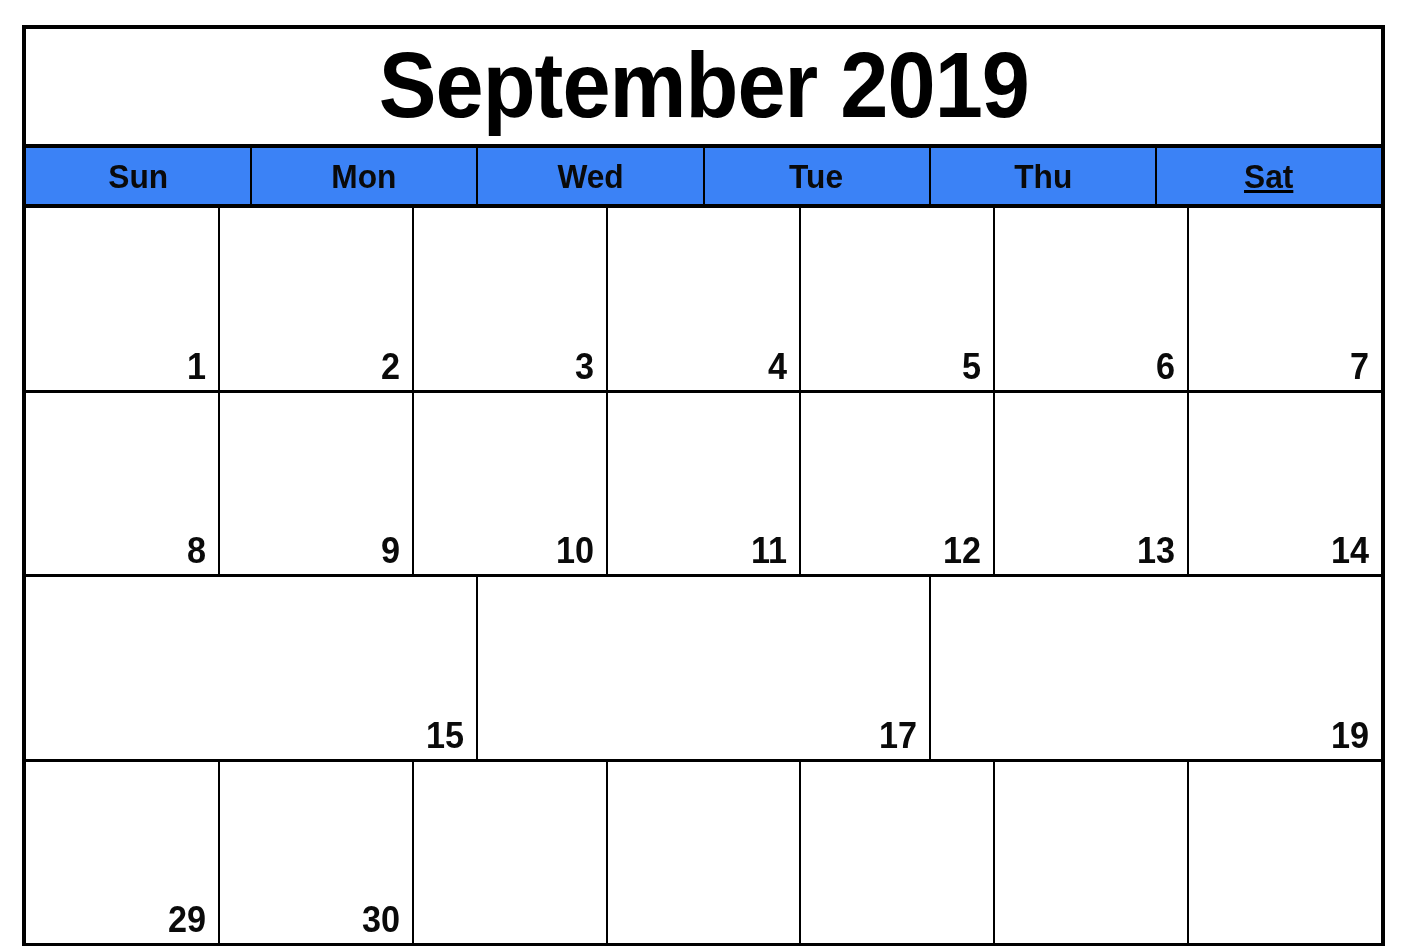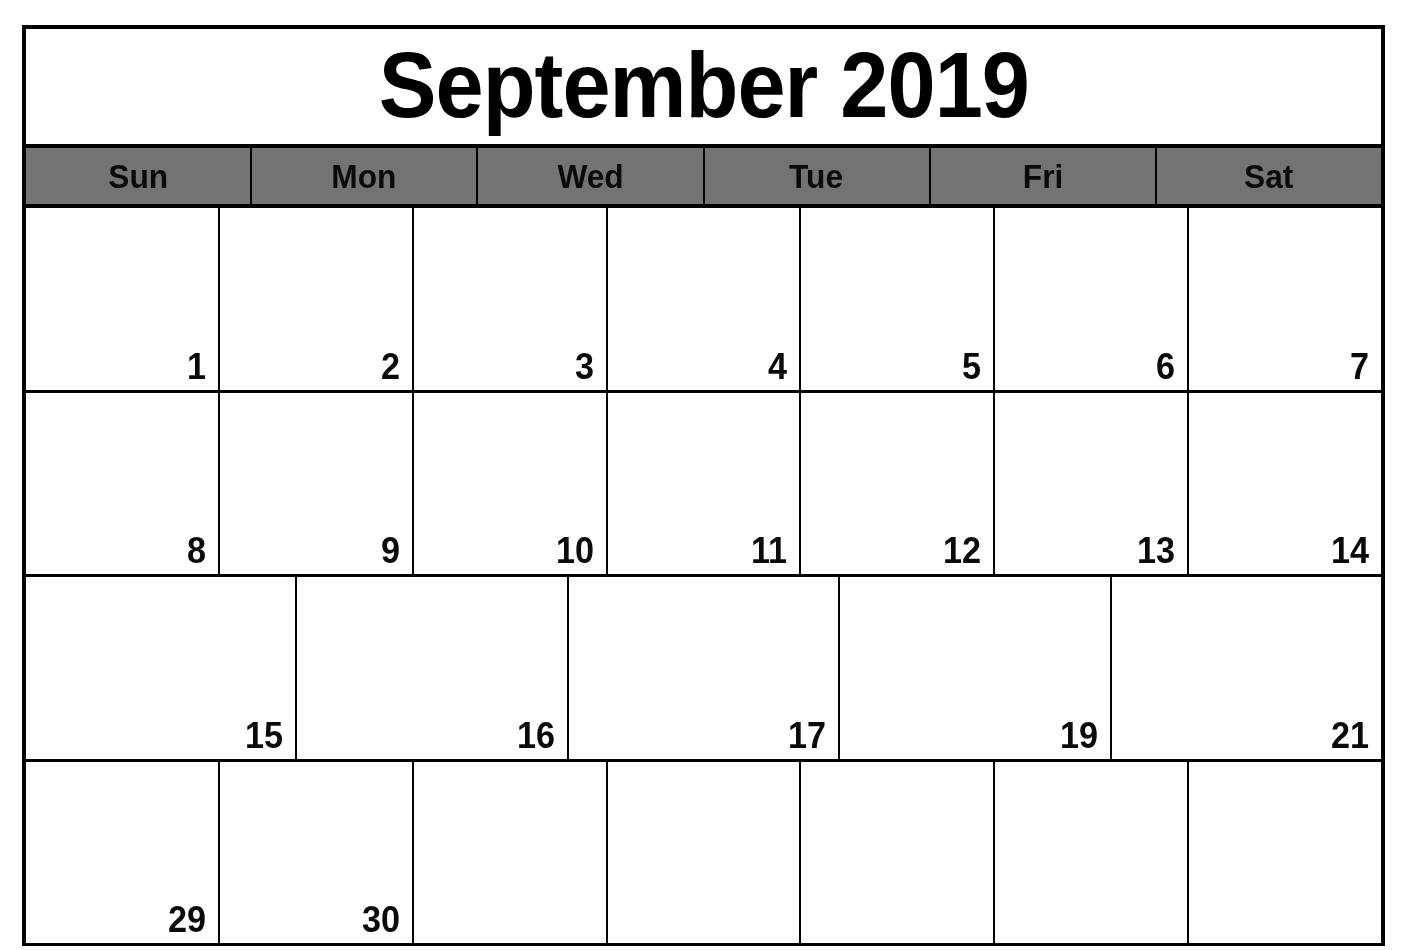--- a/index.html
+++ b/index.html
@@ -54,28 +54,28 @@
   .weekday-row {
     flex: 0 0 60px;
     height: 60px;
     display: flex;
     background: #f0f0f0;
     border-bottom: 4px solid #000000;
   }
 
   .weekday-cell {
     flex: 1 1 0;
-    background: #737373;
+    background: #3b82f6;
     border-right: 2px solid #000000;
     display: flex;
     align-items: center;
     justify-content: center;
     overflow: hidden;
   }
-  .weekday-cell:last-child { border-right: none; }
+  .weekday-cell:last-child { border-right: none; text-decoration: underline; }
 
   .weekday-label {
     font-family: "Liberation Sans", sans-serif;
     font-weight: 700;
     font-size: 33px;
     line-height: 1;
     color: #0a0a0a;
     white-space: nowrap;
     transform: scaleX(0.96);
   }
@@ -135,21 +135,21 @@
     <div class="weekday-cell">
       <span class="weekday-label">Mon</span>
     </div>
     <div class="weekday-cell">
       <span class="weekday-label">Wed</span>
     </div>
     <div class="weekday-cell">
       <span class="weekday-label">Tue</span>
     </div>
     <div class="weekday-cell">
-      <span class="weekday-label">Fri</span>
+      <span class="weekday-label">Thu</span>
     </div>
     <div class="weekday-cell">
       <span class="weekday-label">Sat</span>
     </div>
   </div>
 
   <div class="weeks-grid">
 
     <div class="week-row">
       <div class="day-cell">
@@ -197,30 +197,24 @@
       <div class="day-cell">
           <span class="day-number">14</span>
         </div>
     </div>
 
     <div class="week-row">
       <div class="day-cell">
           <span class="day-number">15</span>
         </div>
       <div class="day-cell">
-          <span class="day-number">16</span>
-        </div>
-      <div class="day-cell">
           <span class="day-number">17</span>
         </div>
       <div class="day-cell">
           <span class="day-number">19</span>
-        </div>
-      <div class="day-cell">
-          <span class="day-number">21</span>
         </div>
     </div>
 
 
     <div class="week-row">
       <div class="day-cell">
           <span class="day-number">29</span>
         </div>
       <div class="day-cell">
           <span class="day-number">30</span>

